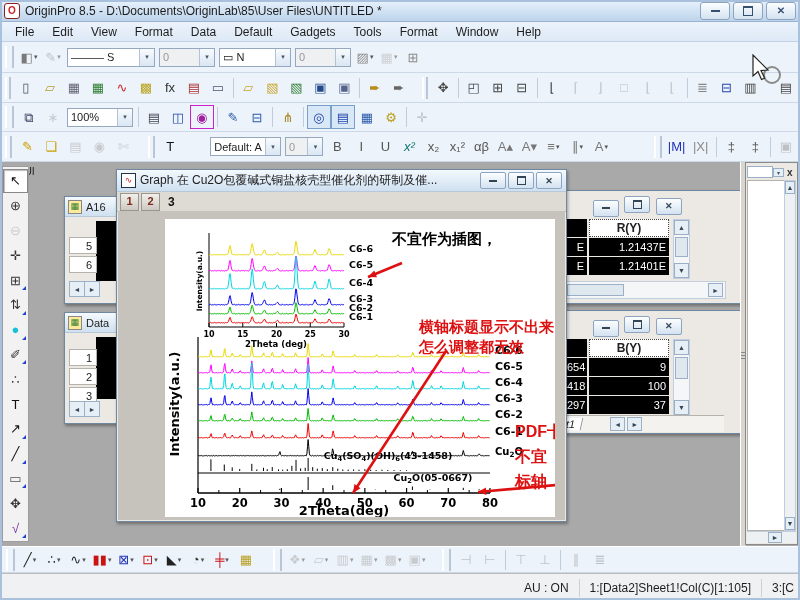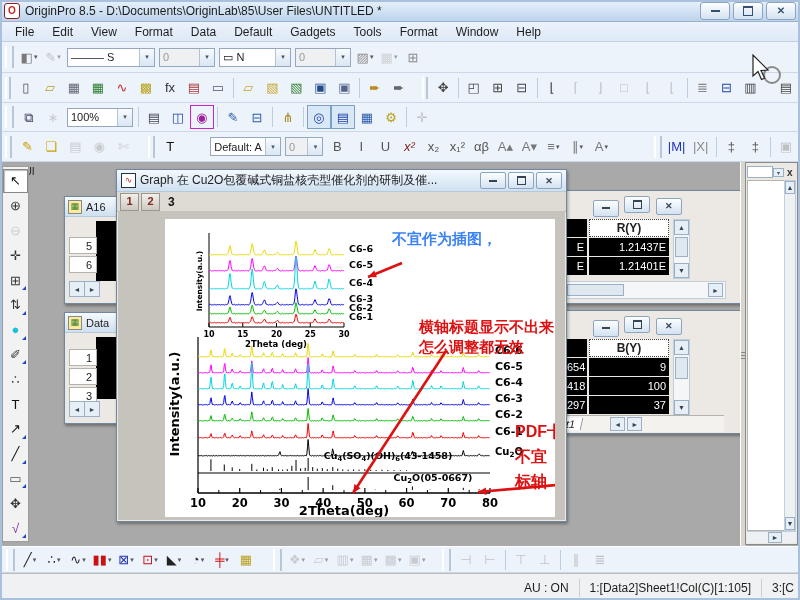--- a/index.html
+++ b/index.html
@@ -352,21 +352,21 @@
     <span class="tbi">
       <span class="g" style="color: rgb(85, 85, 85);">B</span>
     </span>
     <span class="tbi">
       <span class="g" style="color: rgb(85, 85, 85);">I</span>
     </span>
     <span class="tbi">
       <span class="g" style="color: rgb(85, 85, 85);">U</span>
     </span>
     <span class="tbi">
-      <span class="g" style="color: #7f1d1d; font-style: italic;">x²</span>
+      <span class="g" style="color: #0f766e; font-style: italic;">x²</span>
     </span>
     <span class="tbi">
       <span class="g" style="color: rgb(85, 85, 85);">x₂</span>
     </span>
     <span class="tbi">
       <span class="g" style="color: rgb(85, 85, 85);">x₁²</span>
     </span>
     <span class="tbi">
       <span class="g" style="color: rgb(85, 85, 85);">αβ</span>
     </span>
@@ -686,21 +686,21 @@
             <text x="184" y="101" font-size="9.5" font-family="&quot;DejaVu Sans&quot;,sans-serif" font-weight="bold" text-anchor="start" fill="#000"><tspan dy="0">C6-1</tspan></text>
             <text x="111" y="128" font-size="8.5" font-family="&quot;DejaVu Sans&quot;,sans-serif" font-weight="bold" text-anchor="middle" fill="#000"><tspan dy="0">2Theta (deg)</tspan></text>
             <text x="37" y="62" font-size="7.5" font-family="&quot;DejaVu Sans&quot;,sans-serif" font-weight="bold" text-anchor="middle" fill="#000" transform="rotate(-90 37 62)"><tspan dy="0">Intensity(a.u.)</tspan></text>
             <line x1="237" y1="44" x2="203" y2="58" stroke="#dd1111" stroke-width="2.6"></line>
             <polygon points="203,58 209.201527687761,51.47764963085134 211.996112523432,58.26449851748095" fill="#dd1111"></polygon>
             <line x1="281" y1="132" x2="188" y2="274" stroke="#dd1111" stroke-width="2.6"></line>
             <polygon points="188,274 189.43237871013767,265.11471490436327 195.57242595698892,269.1360134533574" fill="#dd1111"></polygon>
             <line x1="392" y1="266" x2="313" y2="273" stroke="#dd1111" stroke-width="2.6"></line>
             <polygon points="313,273 320.8618219624467,268.61916041941834 321.5096359566921,275.9302040687592" fill="#dd1111"></polygon>
           </svg>
-        <div class="anno" id="anno1" style="left: 227px; top: 10px; color: #3b82f6;">
+        <div class="anno" id="anno1" style="left: 227px; top: 10px; color: #000000;">
           <div>不宜作为插图，</div>
         </div>
         <div class="anno" id="anno2" style="left: 254px; top: 98px; color: rgb(221, 17, 17);">
           <div>横轴标题显示不出来</div>
             <div>怎么调整都无效</div>
         </div>
         <div class="anno" id="anno3" style="left: 350px; top: 200px; color: rgb(221, 17, 17);">
           <div>PDF卡</div>
             <div>不宜</div>
             <div>标轴</div>

